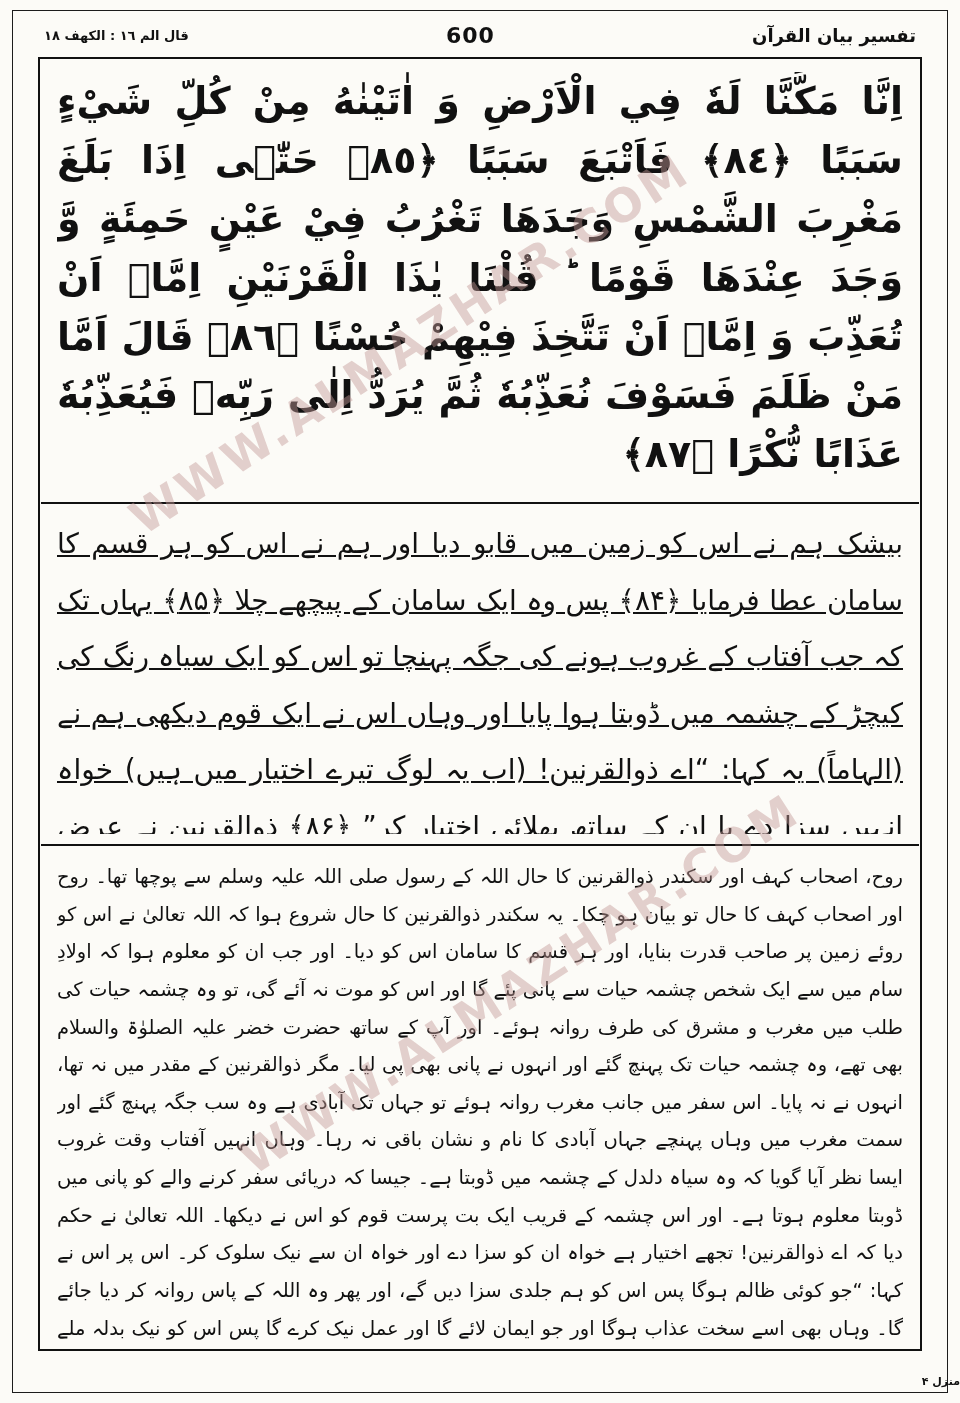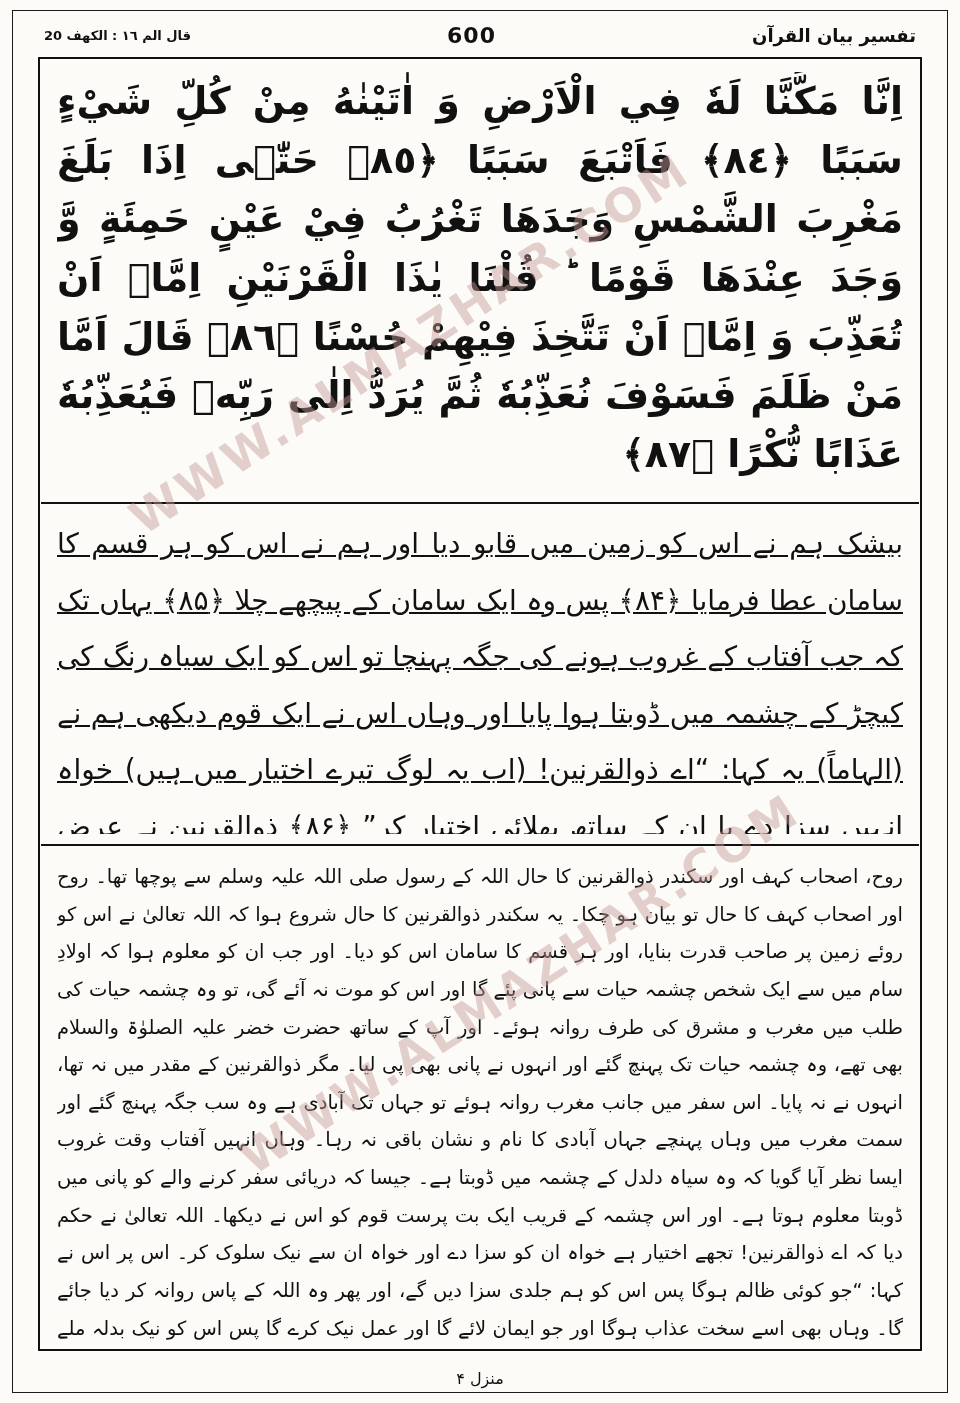--- a/index.html
+++ b/index.html
@@ -63,22 +63,22 @@
   .commentary{
     direction:rtl;
     text-align:justify;
     font-size:19.5px;
     line-height:1.93;
     flex:1 1 auto;
     overflow:hidden;
   }
   .footer{
     position:absolute;bottom:15px;left:0;right:0;
-    text-align:center;
-    font-size:16px;font-weight:normal;
+    text-align:right;
+    font-size:11px;font-weight:bold;
     direction:rtl;
   }
   .watermark{
     position:absolute;
     transform:rotate(-33deg);
     transform-origin:left top;
     font-size:46px;
     font-weight:bold;
     letter-spacing:4px;
     color:rgba(196,152,150,0.45);
@@ -92,21 +92,21 @@
 </style>
 </head>
 <body>
 
 <div class="page">
 
   <div class="outer-frame"></div>
   <div class="inner-frame"></div>
 
   <div class="header">
-    <div class="header-ref">قال الم ١٦ : الکهف 20</div>
+    <div class="header-ref">قال الم ١٦ : الکهف ١٨</div>
     <div class="page-number">600</div>
     <div class="header-title">تفسیر بیان القرآن</div>
   </div>
 
   <div class="content">
     <div class="quran">اِنَّا مَكَّنَّا لَهٗ فِي الْاَرْضِ وَ اٰتَيْنٰهُ مِنْ كُلِّ شَيْءٍ سَبَبًا ﴿٨٤﴾ فَاَتْبَعَ سَبَبًا ﴿٨٥﴾ حَتّٰۤى اِذَا بَلَغَ مَغْرِبَ الشَّمْسِ وَجَدَهَا تَغْرُبُ فِيْ عَيْنٍ حَمِئَةٍ وَّ وَجَدَ عِنْدَهَا قَوْمًا ؕ قُلْنَا يٰذَا الْقَرْنَيْنِ اِمَّاۤ اَنْ تُعَذِّبَ وَ اِمَّاۤ اَنْ تَتَّخِذَ فِيْهِمْ حُسْنًا ﴿٨٦﴾ قَالَ اَمَّا مَنْ ظَلَمَ فَسَوْفَ نُعَذِّبُهٗ ثُمَّ يُرَدُّ اِلٰى رَبِّهٖ فَيُعَذِّبُهٗ عَذَابًا نُّكْرًا ﴿٨٧﴾</div>
     <div class="divider"></div>
     <div class="translation">بیشک ہم نے اس کو زمین میں قابو دیا اور ہم نے اس کو ہر قسم کا سامان عطا فرمایا ﴿۸۴﴾ پس وہ ایک سامان کے پیچھے چلا ﴿۸۵﴾ یہاں تک کہ جب آفتاب کے غروب ہونے کی جگہ پہنچا تو اس کو ایک سیاہ رنگ کی کیچڑ کے چشمہ میں ڈوبتا ہوا پایا اور وہاں اس نے ایک قوم دیکھی ہم نے (الہاماً) یہ کہا: “اے ذوالقرنین! (اب یہ لوگ تیرے اختیار میں ہیں) خواہ انہیں سزا دے یا ان کے ساتھ بھلائی اختیار کر” ﴿۸۶﴾ ذوالقرنین نے عرض کی کہ جس نے ظلم کیا (یعنی کفر و شرک اختیار کیا ایمان نہ لایا) اسے تو ہم عنقریب سزا دیں گے، پھر وہ اپنے پروردگار کی طرف لوٹایا جائے گا۔ پس وہ اسے سخت عذاب میں مبتلا کرے گا ﴿۸۷﴾</div>
     <div class="divider"></div>
     <div class="commentary">روح، اصحاب کہف اور سکندر ذوالقرنین کا حال اللہ کے رسول صلی اللہ علیہ وسلم سے پوچھا تھا۔ روح اور اصحاب کہف کا حال تو بیان ہو چکا۔ یہ سکندر ذوالقرنین کا حال شروع ہوا کہ اللہ تعالیٰ نے اس کو روئے زمین پر صاحب قدرت بنایا، اور ہر قسم کا سامان اس کو دیا۔ اور جب ان کو معلوم ہوا کہ اولادِ سام میں سے ایک شخص چشمہ حیات سے پانی پئے گا اور اس کو موت نہ آئے گی، تو وہ چشمہ حیات کی طلب میں مغرب و مشرق کی طرف روانہ ہوئے۔ اور آپ کے ساتھ حضرت خضر علیہ الصلوٰۃ والسلام بھی تھے، وہ چشمہ حیات تک پہنچ گئے اور انہوں نے پانی بھی پی لیا۔ مگر ذوالقرنین کے مقدر میں نہ تھا، انہوں نے نہ پایا۔ اس سفر میں جانب مغرب روانہ ہوئے تو جہاں تک آبادی ہے وہ سب جگہ پہنچ گئے اور سمت مغرب میں وہاں پہنچے جہاں آبادی کا نام و نشان باقی نہ رہا۔ وہاں انہیں آفتاب وقت غروب ایسا نظر آیا گویا کہ وہ سیاہ دلدل کے چشمہ میں ڈوبتا ہے۔ جیسا کہ دریائی سفر کرنے والے کو پانی میں ڈوبتا معلوم ہوتا ہے۔ اور اس چشمہ کے قریب ایک بت پرست قوم کو اس نے دیکھا۔ اللہ تعالیٰ نے حکم دیا کہ اے ذوالقرنین! تجھے اختیار ہے خواہ ان کو سزا دے اور خواہ ان سے نیک سلوک کر۔ اس پر اس نے کہا: “جو کوئی ظالم ہوگا پس اس کو ہم جلدی سزا دیں گے، اور پھر وہ اللہ کے پاس روانہ کر دیا جائے گا۔ وہاں بھی اسے سخت عذاب ہوگا اور جو ایمان لائے گا اور عمل نیک کرے گا پس اس کو نیک بدلہ ملے گا، اور اس سے اپنے معاملہ میں بھی ہم آسانی کریں گے”۔</div>

